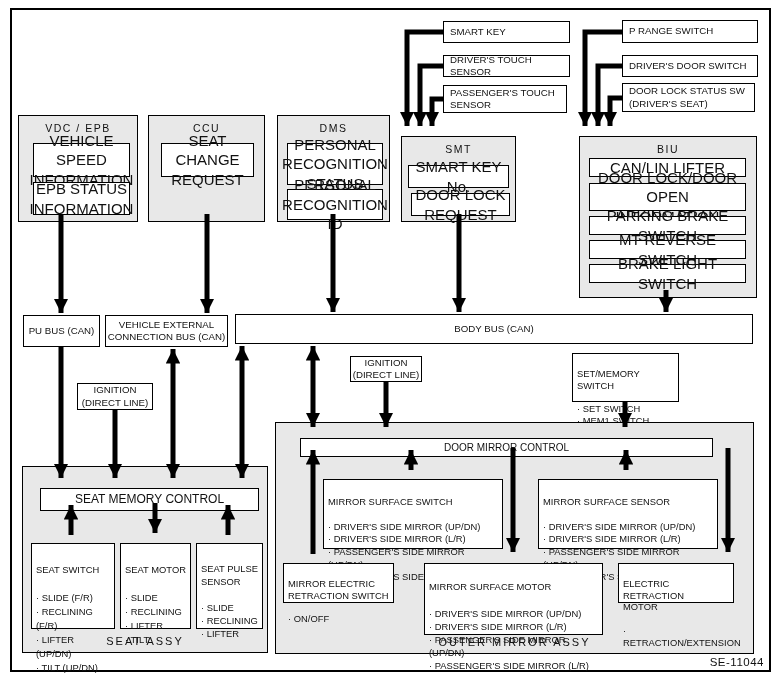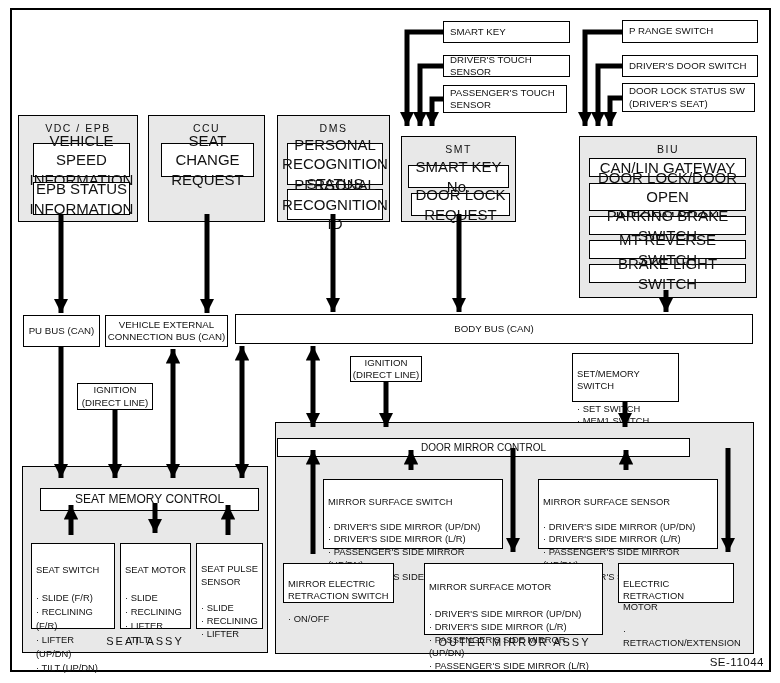--- a/index.html
+++ b/index.html
@@ -71,21 +71,21 @@
   </div>
 
   <div class="unit" style="left:401px;top:128px;width:115px;height:86px">
     <div class="unit-title">SMT</div>
     <div class="wbox" style="left:6px;top:28px;width:101px;height:23px">SMART KEY No.</div>
     <div class="wbox" style="left:9px;top:56px;width:99px;height:23px">DOOR LOCK REQUEST</div>
   </div>
 
   <div class="unit" style="left:579px;top:128px;width:178px;height:162px">
     <div class="unit-title">BIU</div>
-    <div class="wbox" style="left:9px;top:21px;width:157px;height:19px">CAN/LIN GATEWAY</div>
+    <div class="wbox" style="left:9px;top:21px;width:157px;height:19px">CAN/LIN LIFTER</div>
     <div class="wbox" style="left:9px;top:46px;width:157px;height:28px">DOOR LOCK/DOOR OPEN
 INFORMATION</div>
     <div class="wbox" style="left:9px;top:79px;width:157px;height:19px">PARKING BRAKE SWITCH</div>
     <div class="wbox" style="left:9px;top:103px;width:157px;height:19px">MT REVERSE SWITCH</div>
     <div class="wbox" style="left:9px;top:127px;width:157px;height:19px">BRAKE LIGHT SWITCH</div>
   </div>
 
   <div class="box-center" style="left:23px;top:315px;width:77px;height:32px">PU BUS (CAN)</div>
   <div class="box-center" style="left:105px;top:315px;width:123px;height:32px">VEHICLE EXTERNAL
 CONNECTION BUS (CAN)</div>
@@ -121,21 +121,21 @@
       <div>SEAT PULSE
 SENSOR</div>
       <div>· SLIDE
 · RECLINING
 · LIFTER</div>
     </div>
     <div class="assy-label">SEAT ASSY</div>
   </div>
 
   <div class="unit" style="left:275px;top:414px;width:479px;height:232px">
-    <div class="wbox" style="left:1px;top:15px;width:413px;height:19px;font-size:10px">DOOR MIRROR CONTROL</div>
+    <div class="wbox" style="left:24px;top:15px;width:413px;height:19px;font-size:10px">DOOR MIRROR CONTROL</div>
     <div class="list" style="left:47px;top:56px;width:180px;height:70px">
       <div>MIRROR SURFACE SWITCH</div>
       <div>· DRIVER'S SIDE MIRROR (UP/DN)
 · DRIVER'S SIDE MIRROR (L/R)
 · PASSENGER'S SIDE MIRROR (UP/DN)
 · PASSENGER'S SIDE MIRROR (L/R)</div>
     </div>
     <div class="list" style="left:262px;top:56px;width:180px;height:70px">
       <div>MIRROR SURFACE SENSOR</div>
       <div>· DRIVER'S SIDE MIRROR (UP/DN)

